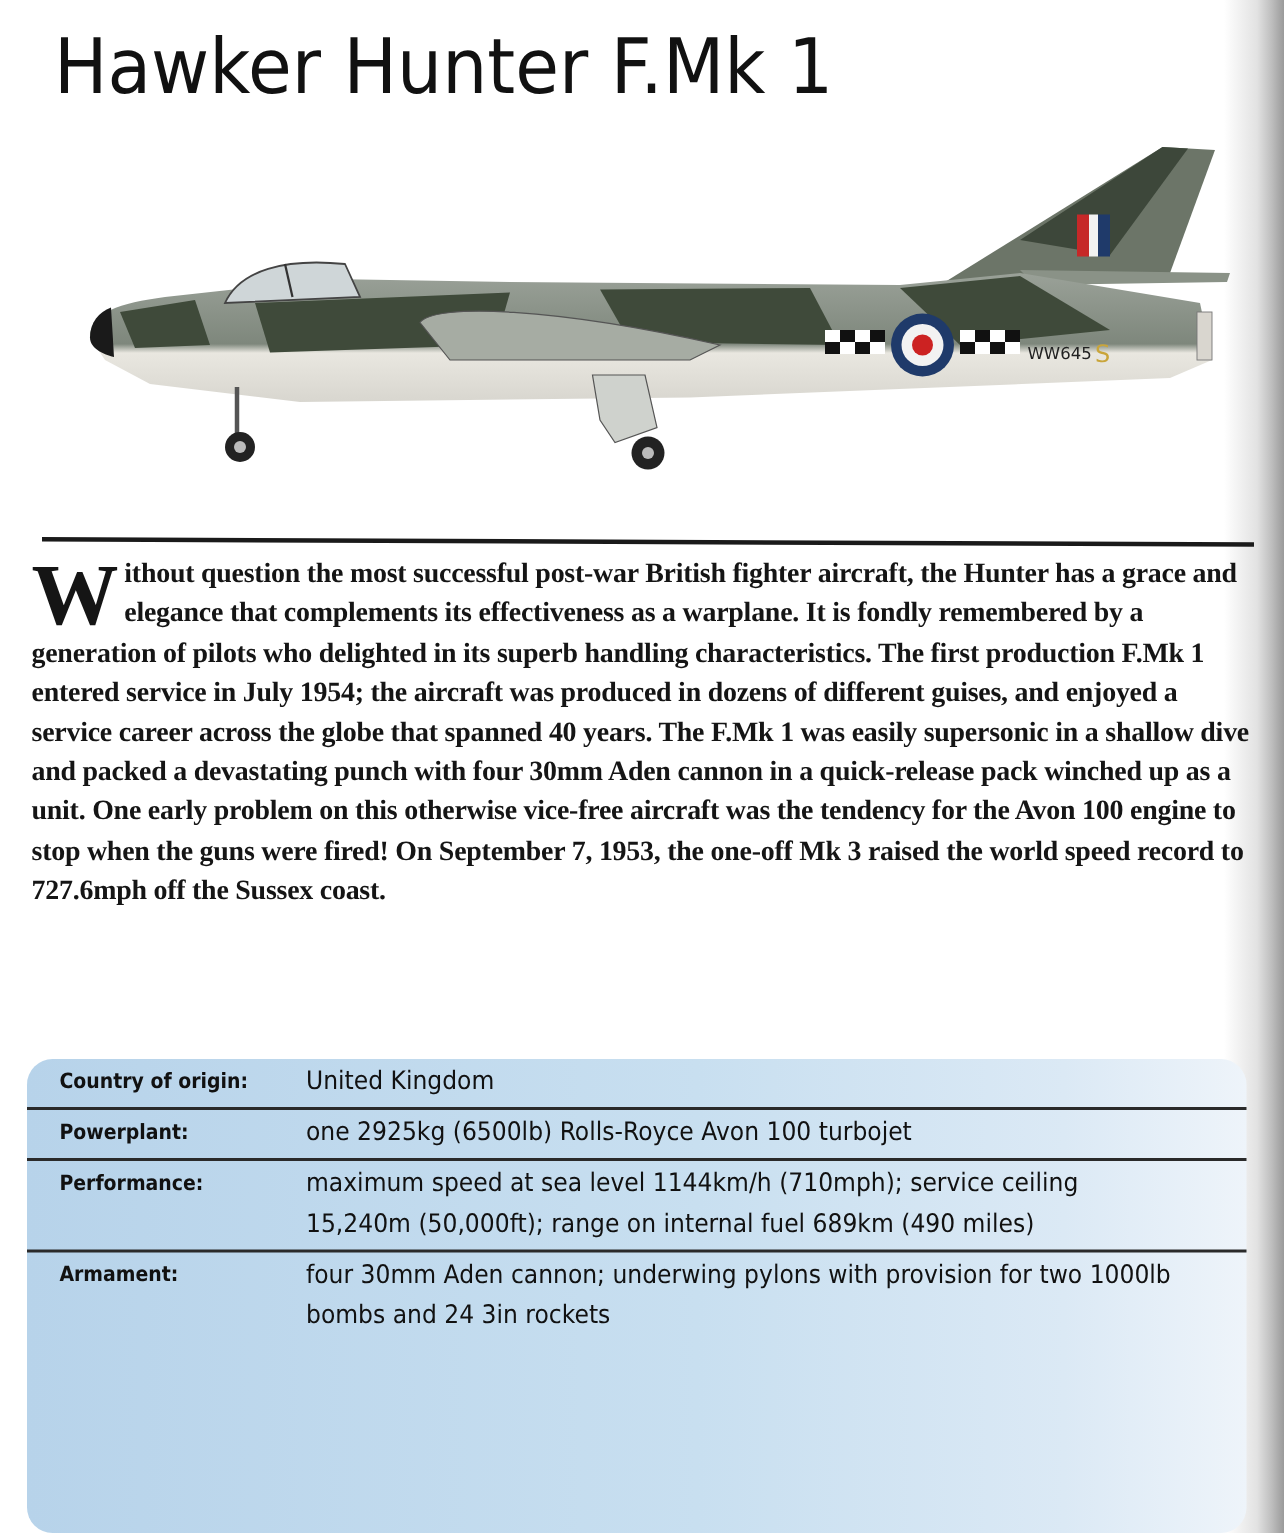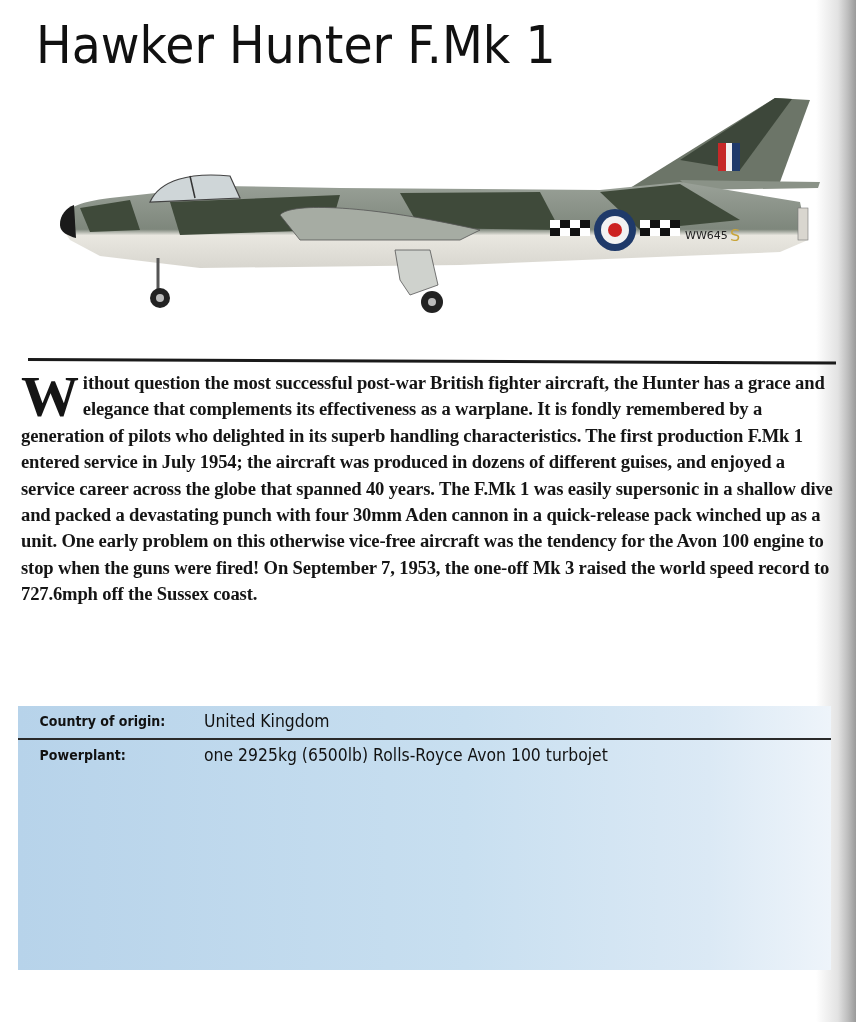--- a/index.html
+++ b/index.html
@@ -31,22 +31,23 @@
     position: absolute; left: 21px; top: 370px; width: 812px;
     font-family: "Liberation Serif", serif; font-weight: bold;
     font-size: 18.6px; line-height: 26.4px; color: #151515;
     margin: 0; letter-spacing: -0.15px;
   }
   .dropcap {
     float: left; font-size: 58px; line-height: 46px;
     margin: 4px 4px 0 0; font-weight: bold;
   }
   .specs {
-    position: absolute; left: 18px; top: 706px; width: 813px; height: 264px;
+    position: absolute; left: 18px; top: 706px; width: 813px; height: 316px;
     background: linear-gradient(to right, #b7d3ea 0%, #c8dff0 55%, #dbe9f5 85%, #eef4fa 100%);
+    border-radius: 17px;
   }
   .spec-row {
     position: relative; display: flex;
     border-bottom: 2px solid #2a2a2a;
     font-family: "DejaVu Sans", sans-serif; color: #111;
   }
   .spec-row:last-child { border-bottom: none; }
   .spec-label {
     width: 186px; padding-left: 24px; box-sizing: border-box;
     font-size: 14px; font-weight: bold; padding-top: 7px;
@@ -140,13 +141,21 @@
 
 <div class="specs">
   <div class="spec-row">
     <div class="spec-label">Country of origin:</div>
     <div class="spec-value">United Kingdom</div>
   </div>
   <div class="spec-row">
     <div class="spec-label">Powerplant:</div>
     <div class="spec-value">one 2925kg (6500lb) Rolls-Royce Avon 100 turbojet</div>
   </div>
+  <div class="spec-row">
+    <div class="spec-label">Performance:</div>
+    <div class="spec-value">maximum speed at sea level 1144km/h (710mph); service ceiling 15,240m (50,000ft); range on internal fuel 689km (490 miles)</div>
+  </div>
+  <div class="spec-row">
+    <div class="spec-label">Armament:</div>
+    <div class="spec-value">four 30mm Aden cannon; underwing pylons with provision for two 1000lb bombs and 24 3in rockets</div>
+  </div>
 </div>
 
 </body></html>

